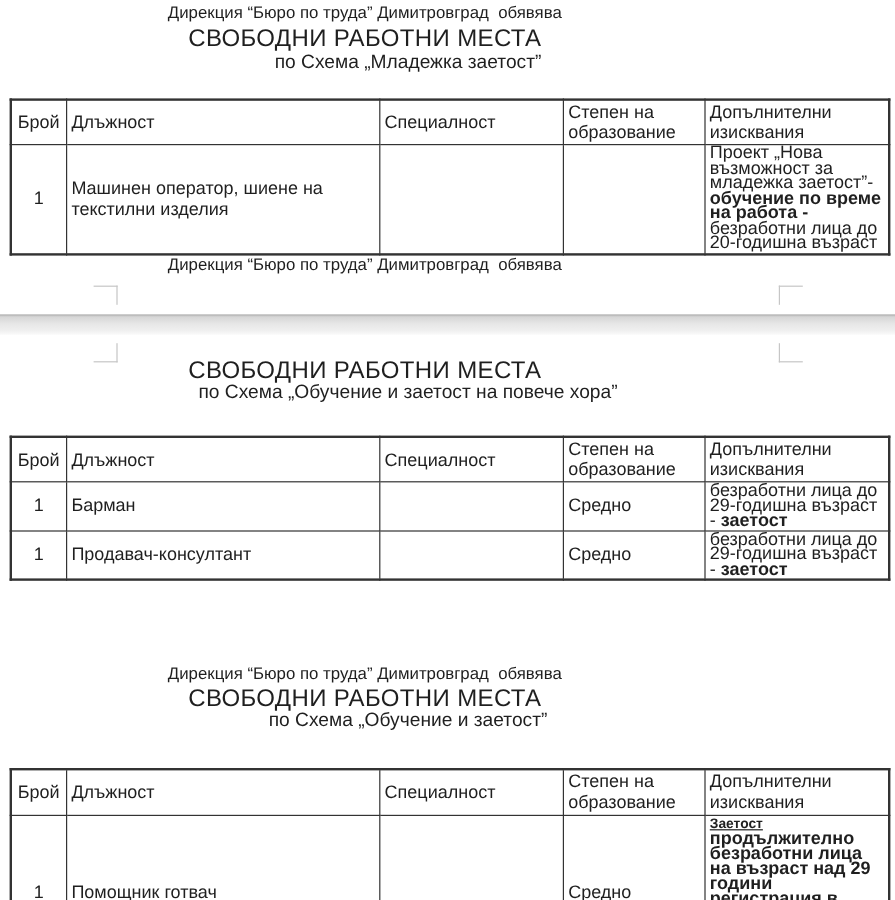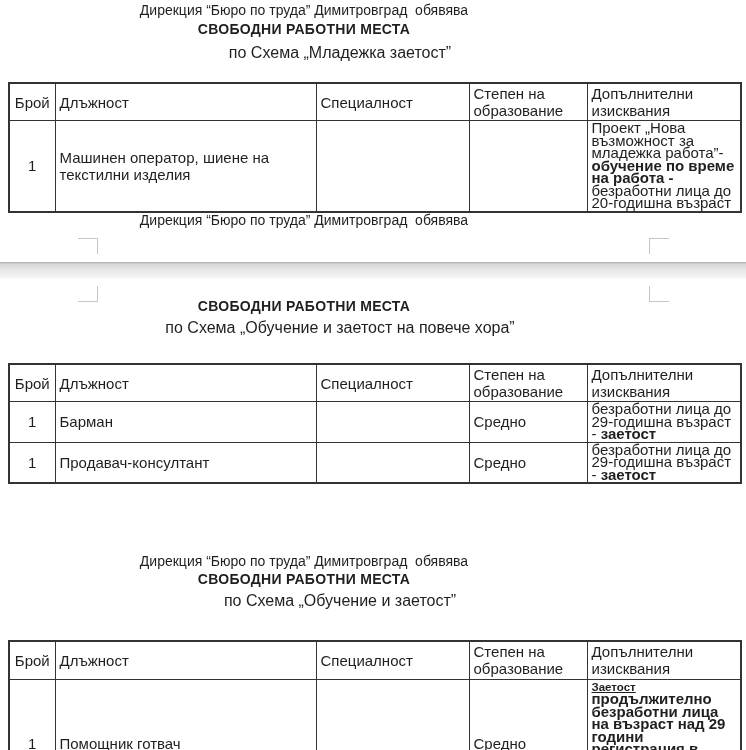--- a/index.html
+++ b/index.html
@@ -4,21 +4,21 @@
 <style>
   html,body{margin:0;padding:0;}
   body{
     width:746px;height:750px;overflow:hidden;position:relative;
     background:#ffffff;color:#1f1f1f;
     font-family:"Liberation Sans","DejaVu Sans",sans-serif;
   }
   .abs{position:absolute;}
   .center-line{left:0;width:608px;text-align:center;}
   .announcer{font-size:14px;white-space:pre-wrap;}
-  .main-title{font-size:14px;font-weight:bold;letter-spacing:.3px;}
+  .main-title{font-size:20px;font-weight:normal;letter-spacing:.3px;}
   .scheme{font-size:16px;padding-left:36px;}
 
   table.vac{
     border-collapse:collapse;table-layout:fixed;
     width:732px;left:8px;
     border:2px solid #333;
   }
   table.vac td{
     border:1px solid #333;
     padding:1px 4px;
@@ -73,21 +73,21 @@
         <td>Длъжност</td>
         <td>Специалност</td>
         <td>Степен на образование</td>
         <td class="hdr-req">Допълнителни изисквания</td>
       </tr>
       <tr style="height:65px">
         <td class="c-count">1</td>
         <td>Машинен оператор, шиене на текстилни изделия</td>
         <td></td>
         <td class="c-edu"></td>
-        <td class="c-req"><span>Проект „Нова възможност за младежка работа”-</span><span class="b">обучение по време на работа - </span><span>безработни лица до 20-годишна възраст</span></td>
+        <td class="c-req"><span>Проект „Нова възможност за младежка заетост”-</span><span class="b">обучение по време на работа - </span><span>безработни лица до 20-годишна възраст</span></td>
       </tr>
     </tbody>
   </table>
 
   <div class="abs center-line announcer" style="top:212px">Дирекция “Бюро по труда” Димитровград  обявява</div>
   <div class="abs mark mark-tl"></div>
   <div class="abs mark mark-tr"></div>
   <div class="abs page-strip"></div>
   <div class="abs mark mark-bl"></div>
   <div class="abs mark mark-br"></div>

